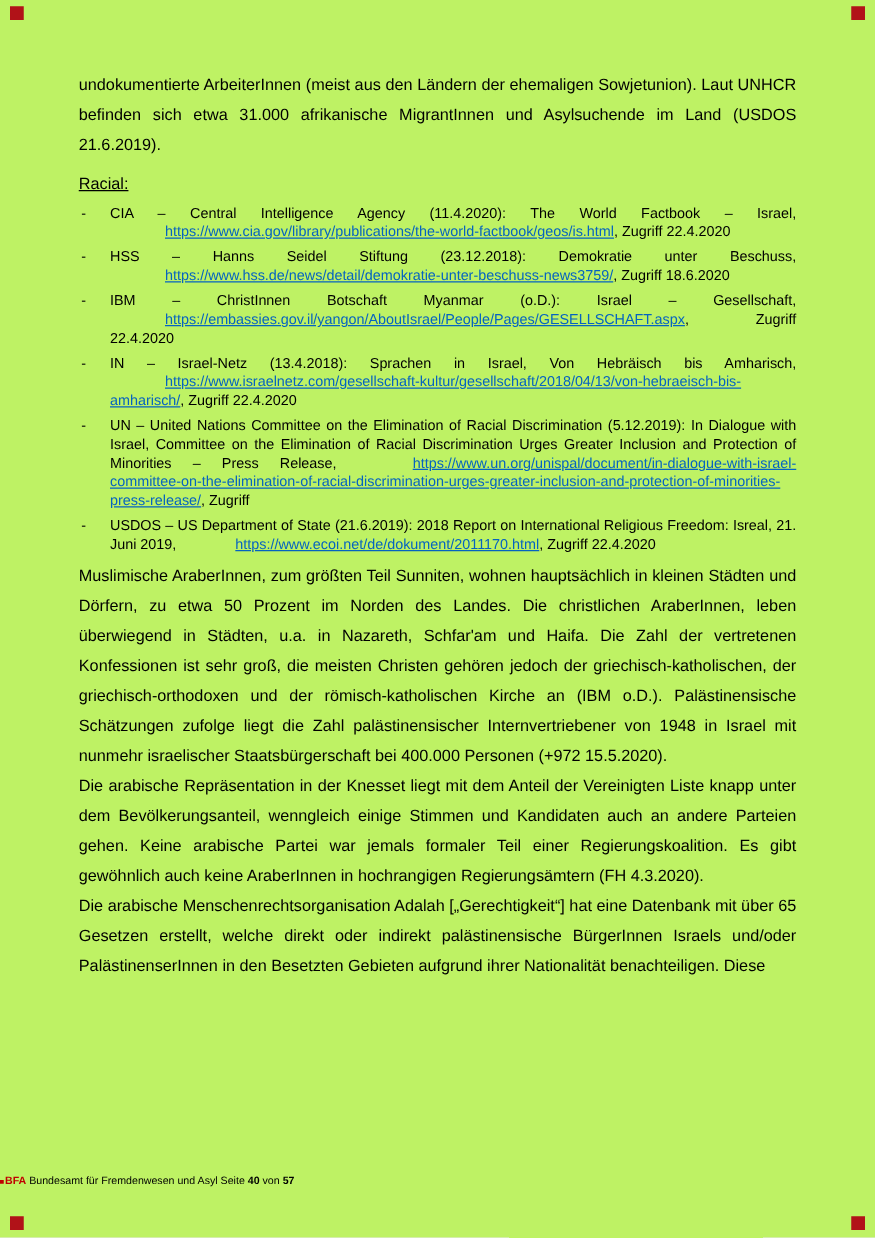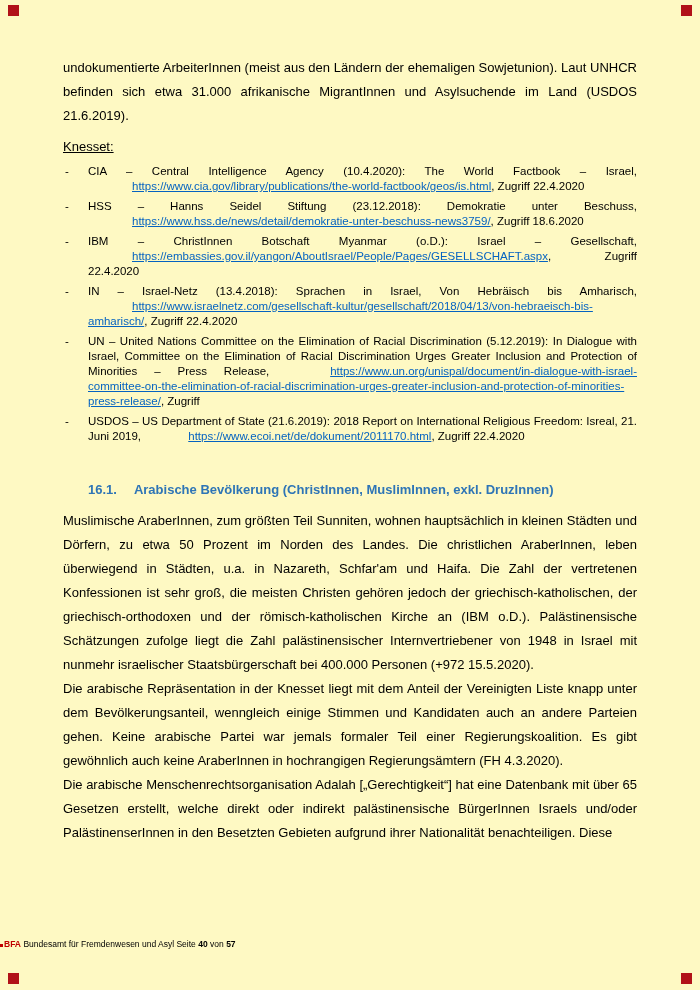--- a/index.html
+++ b/index.html
@@ -2,21 +2,21 @@
 <html><head>
 <meta charset="utf-8">
 <style>
   * { margin: 0; padding: 0; box-sizing: border-box; }
   html, body { background: #e8e8e8; }
   body { font-family: "Liberation Sans", sans-serif; }
   .page {
     position: relative;
     width: 700px;
     height: 990px;
-    background: #fef9c3;
+    background: #bef264;
     color: #000;
     overflow: hidden;
     margin: 0 auto;
   }
   .corner {
     position: absolute;
     width: 11px;
     height: 11px;
     background: #b11218;
   }
@@ -99,26 +99,26 @@
 
   <div class="corner tl"></div>
   <div class="corner tr"></div>
   <div class="corner bl"></div>
   <div class="corner br"></div>
 
   <div class="content">
 
     <p class="body-text intro">undokumentierte ArbeiterInnen (meist aus den Ländern der ehemaligen Sowjetunion). Laut UNHCR befinden sich etwa 31.000 afrikanische MigrantInnen und Asylsuchende im Land (USDOS 21.6.2019).</p>
 
-    <p class="sources-label"><span>Knesset:</span></p>
+    <p class="sources-label"><span>Racial:</span></p>
 
     <ul class="sources">
       <li>
         <span class="dash">-</span>
-        <span>CIA – Central Intelligence Agency (10.4.2020): The World Factbook – Israel, </span><a class="link">https://www.cia.gov/library/publications/the-world-factbook/geos/is.html</a><span>, Zugriff 22.4.2020</span>
+        <span>CIA – Central Intelligence Agency (11.4.2020): The World Factbook – Israel, </span><a class="link">https://www.cia.gov/library/publications/the-world-factbook/geos/is.html</a><span>, Zugriff 22.4.2020</span>
       </li>
       <li>
         <span class="dash">-</span>
         <span>HSS – Hanns Seidel Stiftung (23.12.2018): Demokratie unter Beschuss, </span><a class="link">https://www.hss.de/news/detail/demokratie-unter-beschuss-news3759/</a><span>, Zugriff 18.6.2020</span>
       </li>
       <li>
         <span class="dash">-</span>
         <span>IBM – ChristInnen Botschaft Myanmar (o.D.): Israel – Gesellschaft, </span><a class="link">https://embassies.gov.il/yangon/AboutIsrael/People/Pages/GESELLSCHAFT.aspx</a><span>, Zugriff 22.4.2020</span>
       </li>
       <li>
@@ -128,23 +128,20 @@
       <li>
         <span class="dash">-</span>
         <span>UN – United Nations Committee on the Elimination of Racial Discrimination (5.12.2019): In Dialogue with Israel, Committee on the Elimination of Racial Discrimination Urges Greater Inclusion and Protection of Minorities – Press Release, </span><a class="link">https://www.un.org/unispal/document/in-dialogue-with-israel-committee-on-the-elimination-of-racial-discrimination-urges-greater-inclusion-and-protection-of-minorities-press-release/</a><span>, Zugriff</span>
       </li>
       <li>
         <span class="dash">-</span>
         <span>USDOS – US Department of State (21.6.2019): 2018 Report on International Religious Freedom: Isreal, 21. Juni 2019, </span><a class="link">https://www.ecoi.net/de/dokument/2011170.html</a><span>, Zugriff 22.4.2020</span>
       </li>
     </ul>
 
-    <h2 class="heading">
-      <span class="h-num">16.1.</span><span>Arabische Bevölkerung (ChristInnen, MuslimInnen, exkl. DruzInnen)</span>
-    </h2>
 
     <p class="body-text">Muslimische AraberInnen, zum größten Teil Sunniten, wohnen hauptsächlich in kleinen Städten und Dörfern, zu etwa 50 Prozent im Norden des Landes. Die christlichen AraberInnen, leben überwiegend in Städten, u.a. in Nazareth, Schfar'am und Haifa. Die Zahl der vertretenen Konfessionen ist sehr groß, die meisten Christen gehören jedoch der griechisch-katholischen, der griechisch-orthodoxen und der römisch-katholischen Kirche an (IBM o.D.). Palästinensische Schätzungen zufolge liegt die Zahl palästinensischer Internvertriebener von 1948 in Israel mit nunmehr israelischer Staatsbürgerschaft bei 400.000 Personen (+972 15.5.2020).</p>
     <p class="body-text">Die arabische Repräsentation in der Knesset liegt mit dem Anteil der Vereinigten Liste knapp unter dem Bevölkerungsanteil, wenngleich einige Stimmen und Kandidaten auch an andere Parteien gehen. Keine arabische Partei war jemals formaler Teil einer Regierungskoalition. Es gibt gewöhnlich auch keine AraberInnen in hochrangigen Regierungsämtern (FH 4.3.2020).</p>
     <p class="body-text">Die arabische Menschenrechtsorganisation Adalah [„Gerechtigkeit“] hat eine Datenbank mit über 65 Gesetzen erstellt, welche direkt oder indirekt palästinensische BürgerInnen Israels und/oder PalästinenserInnen in den Besetzten Gebieten aufgrund ihrer Nationalität benachteiligen. Diese</p>
 
   </div>
 
   <div class="footer">
     <span class="brand-dot"></span><span class="brand">BFA</span>
     <span>Bundesamt für Fremdenwesen und Asyl Seite</span>

